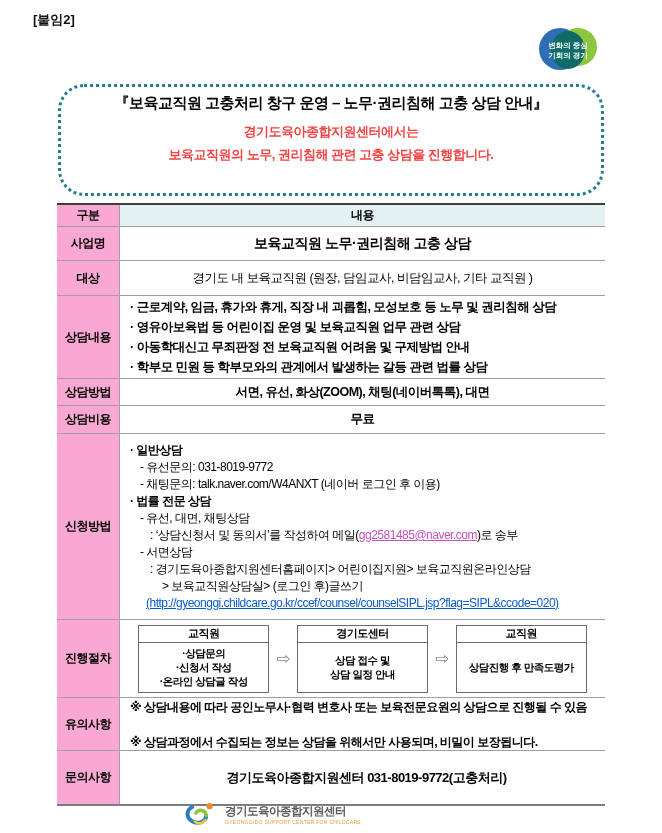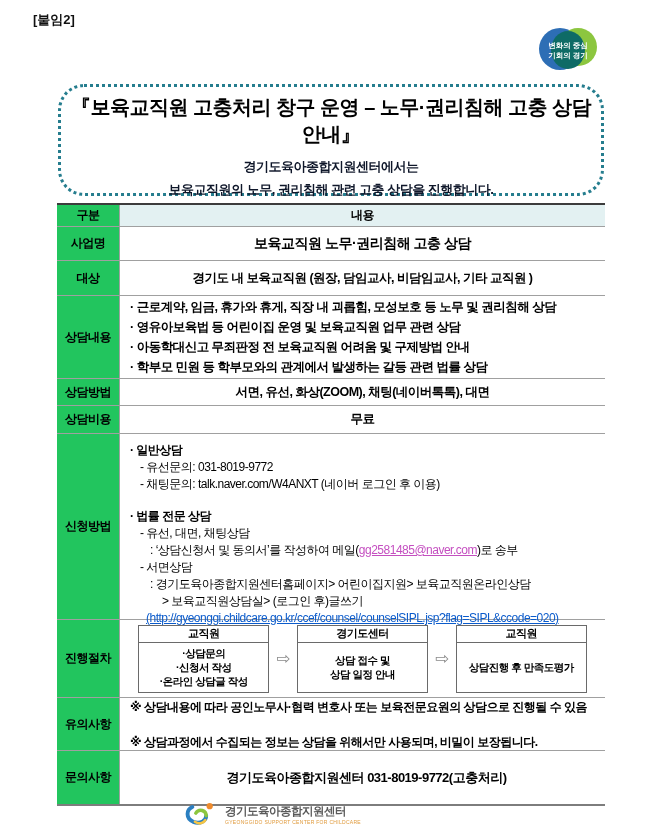--- a/index.html
+++ b/index.html
@@ -5,44 +5,44 @@
   * { margin:0; padding:0; box-sizing:border-box; }
   body { background:#ffffff; font-family:"Liberation Sans","DejaVu Sans",sans-serif; }
   .page { position:relative; width:662px; height:833px; background:#ffffff; overflow:hidden; color:#111; }
 
   .attach-label { position:absolute; left:33px; top:11px; font-size:13px; font-weight:600; color:#111; }
 
   .gg-logo { position:absolute; left:537px; top:27px; width:62px; height:46px; }
 
   .title-box { position:absolute; left:58px; top:84px; width:546px; height:112px;
     border:3px dotted #257d8e; border-radius:26px; text-align:center; padding-top:7px; background:#fff; }
-  .title-box .main-title { font-size:20px; font-weight:800; letter-spacing:-0.5px; color:#000; margin-bottom:7px; }
-  .title-box .sub-line { font-size:13px; font-weight:700; letter-spacing:-0.5px; color:#0f172a; line-height:23px; }
+  .title-box .main-title { font-size:15px; font-weight:800; letter-spacing:-0.5px; color:#000; margin-bottom:7px; }
+  .title-box .sub-line { font-size:13px; font-weight:700; letter-spacing:-0.5px; color:#ef4444; line-height:23px; }
 
   .doc-table { position:absolute; left:57px; top:203px; width:548px; border-top:2px solid #3c3c3c; border-bottom:2px solid #7d7d7d; }
   .t-row { display:flex; border-bottom:1px solid #a0a0a0; }
   .t-row:last-child { border-bottom:none; }
-  .t-label { width:63px; flex:0 0 63px; background:#22c55e; border-right:1px solid #a0a0a0;
+  .t-label { width:63px; flex:0 0 63px; background:#f9a8d4; border-right:1px solid #a0a0a0;
     display:flex; align-items:center; justify-content:center; font-size:12px; font-weight:800; letter-spacing:-0.5px; color:#000; }
   .t-content { flex:1; display:flex; flex-direction:column; justify-content:center; font-size:12.5px; letter-spacing:-0.5px; color:#000; }
   .t-content.centered { align-items:center; text-align:center; }
   .hdr .t-content { background:#e3f1f2; }
   .hdr { height:22px; }
   .hdr .t-label, .hdr .t-content { font-size:12px; font-weight:800; }
   .row-biz { height:34px; } .row-biz .t-content { font-size:14px; font-weight:800; }
-  .row-target { height:35px; } .row-target .t-content { font-weight:700; }
+  .row-target { height:35px; } .row-target .t-content { font-weight:400; }
   .row-contents { height:83px; } .row-contents .t-content { padding-left:10px; }
   .row-contents .bullet { line-height:20px; font-weight:650; }
   .row-method { height:27px; } .row-method .t-content { font-weight:700; }
   .row-cost { height:28px; } .row-cost .t-content { font-weight:800; }
   .row-apply { height:186px; } .row-apply .t-content { padding:8px 0 0 10px; justify-content:flex-start; font-size:12px; }
   .ap-line { line-height:17px; font-weight:500; }
   .ap-title { font-weight:800; }
   .ind1 { padding-left:10px; } .ind2 { padding-left:20px; } .ind3 { padding-left:32px; } .ind-url { padding-left:16px; }
-  .gap-above { margin-top:15px; }
+  .gap-above { }
   a.email-link { color:#c44fc0; text-decoration:underline; font-weight:500; }
   a.url-link { color:#0b5bcb; text-decoration:underline; font-weight:500; }
   .row-process { height:78px; } .row-process .t-content { flex-direction:row; align-items:center; justify-content:center; gap:7px; }
   .p-box { width:131px; height:68px; border:1.5px solid #6a6a6a; background:#fff; display:flex; flex-direction:column; }
   .p-box .p-hdr { height:17px; border-bottom:1px solid #6a6a6a; display:flex; align-items:center; justify-content:center;
     font-size:11px; font-weight:800; letter-spacing:-0.5px; }
   .p-box .p-body { flex:1; display:flex; flex-direction:column; align-items:center; justify-content:center; }
   .p-box .p-line { font-size:10.5px; font-weight:700; letter-spacing:-0.5px; line-height:14px; text-align:center; }
   .p-arrow { font-size:17px; color:#8a8a8a; font-weight:400; }
   .row-notes { height:53px; } .row-notes .t-content { padding-left:10px;gap:15px; }

